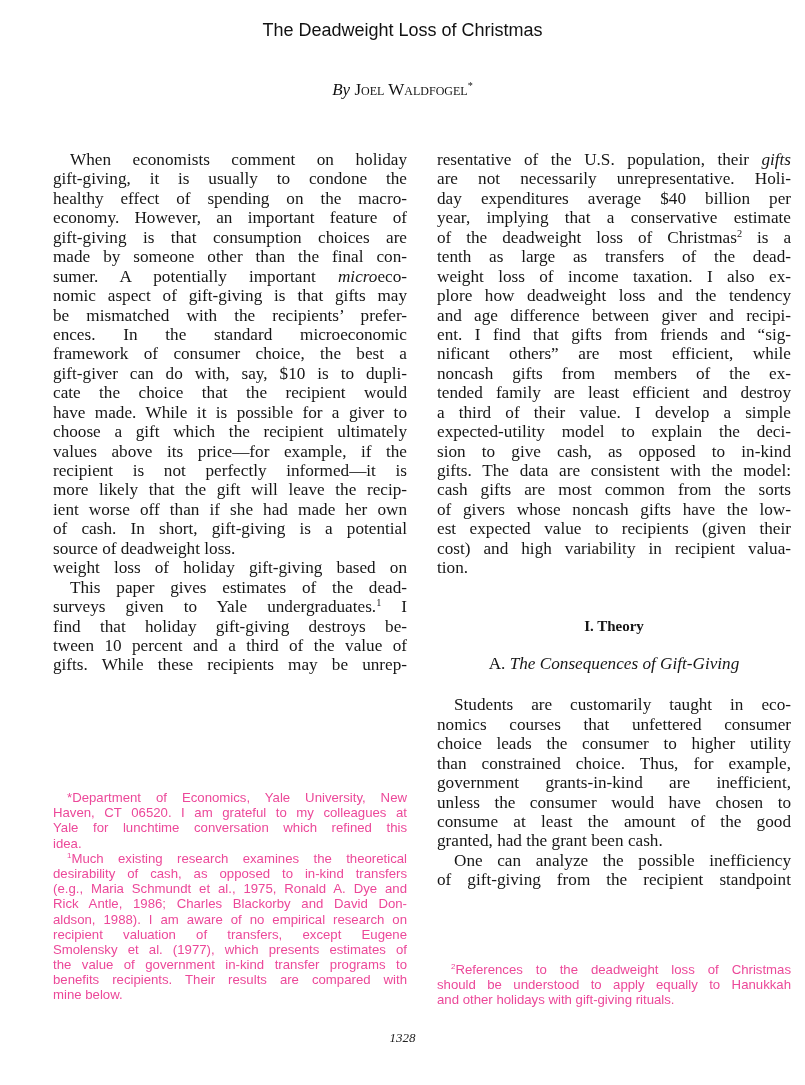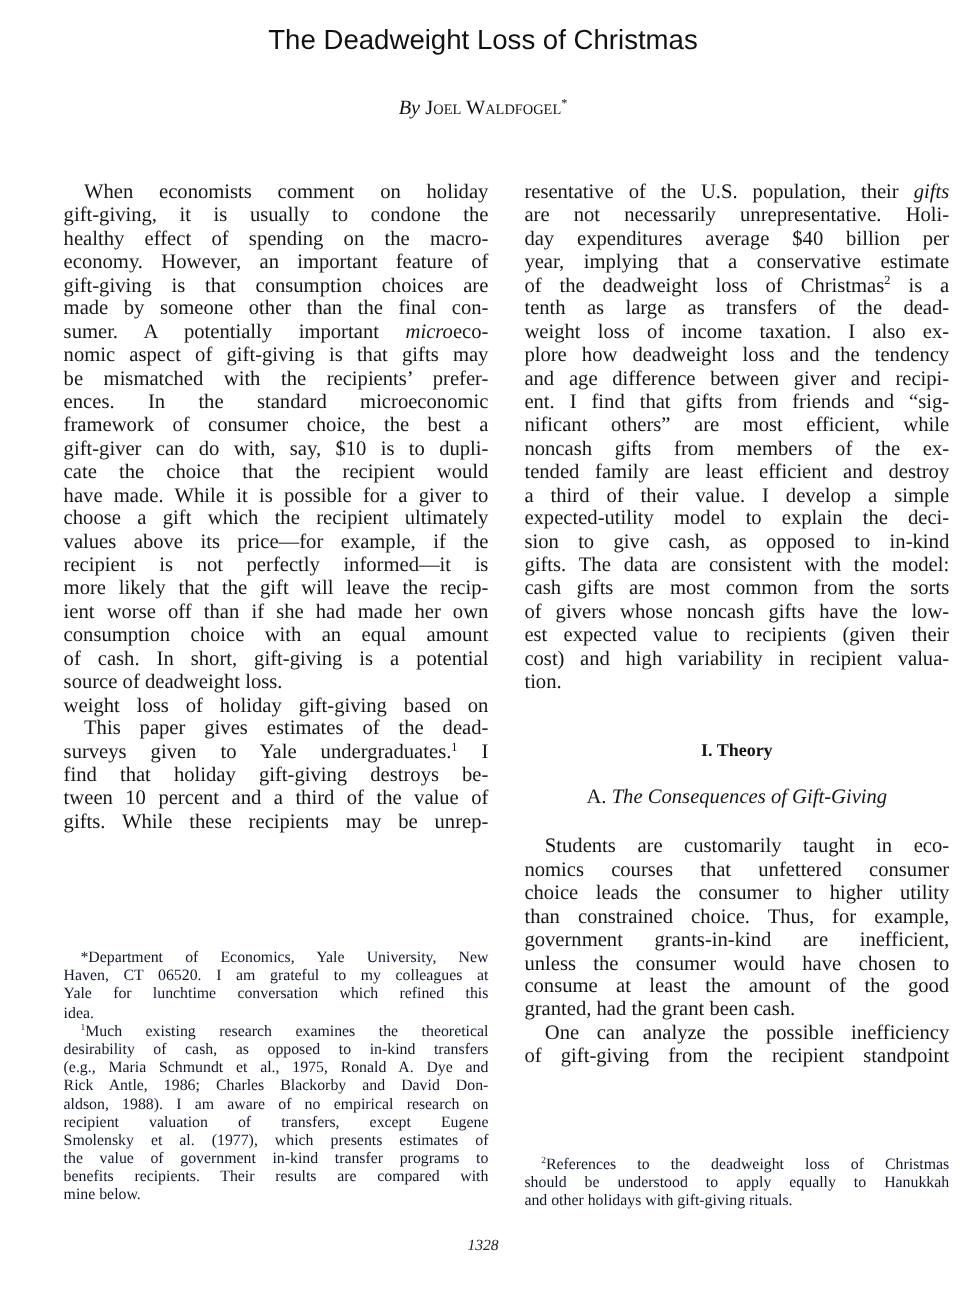--- a/index.html
+++ b/index.html
@@ -1,19 +1,19 @@
 <!DOCTYPE html>
 <html><head>
 <meta charset="utf-8">
 <style>
   html, body { margin: 0; padding: 0; background: #ffffff; }
   body { width: 805px; height: 1085px; position: relative; overflow: hidden; color: #1a1a1a; }
   .title {
     position: absolute; left: 0; width: 805px; top: 20px; text-align: center;
-    font-family: "Liberation Sans", sans-serif; font-size: 23px; color: #111;
+    font-family: "Liberation Sans", sans-serif; font-size: 18px; color: #111;
   }
   .byline {
     position: absolute; left: 0; width: 805px; top: 80px; text-align: center;
     font-family: "Liberation Serif", serif; font-size: 17px; color: #111;
   }
   .byline .by { font-style: italic; }
   .byline .sc { font-variant: small-caps; }
   .col {
     position: absolute; width: 354px;
     font-family: "Liberation Serif", serif; font-size: 17.2px; line-height: 19.45px; color: #161616;
@@ -24,21 +24,21 @@
   .line.last { text-align-last: left; }
   .line.indent { padding-left: 17px; }
   .gap { display: block; height: 19.45px; }
   .heading-bold {
     display: block; text-align: center; font-weight: bold; font-size: 15px; height: 19.45px;
   }
   .heading-sub { display: block; text-align: center; font-size: 17.2px; height: 19.45px; }
   .heading-sub .it { font-style: italic; text-align: center; }
   .fn {
     position: absolute; width: 354px;
-    font-family: Liberation Serif, serif; font-size: 13.2px; line-height: 15.2px; color: #0f172a;
+    font-family: Liberation Sans, sans-serif; font-size: 13.2px; line-height: 15.2px; color: #ec4899;
   }
   .fn.left { left: 53px; top: 790px; }
   .fn.right { left: 437px; top: 962px; }
   .fnline { display: block; white-space: nowrap; text-align: justify; text-align-last: justify; height: 15.2px; }
   .fnline.last { text-align-last: left; }
   .fnline.indent { padding-left: 14px; }
   sup { font-size: 0.6em; line-height: 0; vertical-align: 0.6em; }
   .pageno {
     position: absolute; left: 0; width: 805px; top: 1030px; text-align: center;
     font-family: "Liberation Serif", serif; font-style: italic; font-size: 13px; color: #222;
@@ -67,21 +67,20 @@
   <span class="line">ences. In the standard microeconomic</span>
   <span class="line">framework of consumer choice, the best a</span>
   <span class="line">gift-giver can do with, say, $10 is to dupli-</span>
   <span class="line">cate the choice that the recipient would</span>
   <span class="line">have made. While it is possible for a giver to</span>
   <span class="line">choose a gift which the recipient ultimately</span>
   <span class="line">values above its price—for example, if the</span>
   <span class="line">recipient is not perfectly informed—it is</span>
   <span class="line">more likely that the gift will leave the recip-</span>
   <span class="line">ient worse off than if she had made her own</span>
-  <span class="line">consumption choice with an equal amount</span>
   <span class="line">of cash. In short, gift-giving is a potential</span>
   <span class="line last">source of deadweight loss.</span>
   <span class="line">weight loss of holiday gift-giving based on</span>
   <span class="line indent">This paper gives estimates of the dead-</span>
   <span class="line"><span>surveys given to Yale undergraduates.</span><sup>1</sup><span> I</span></span>
   <span class="line">find that holiday gift-giving destroys be-</span>
   <span class="line">tween 10 percent and a third of the value of</span>
   <span class="line">gifts. While these recipients may be unrep-</span>
 </div>
 

